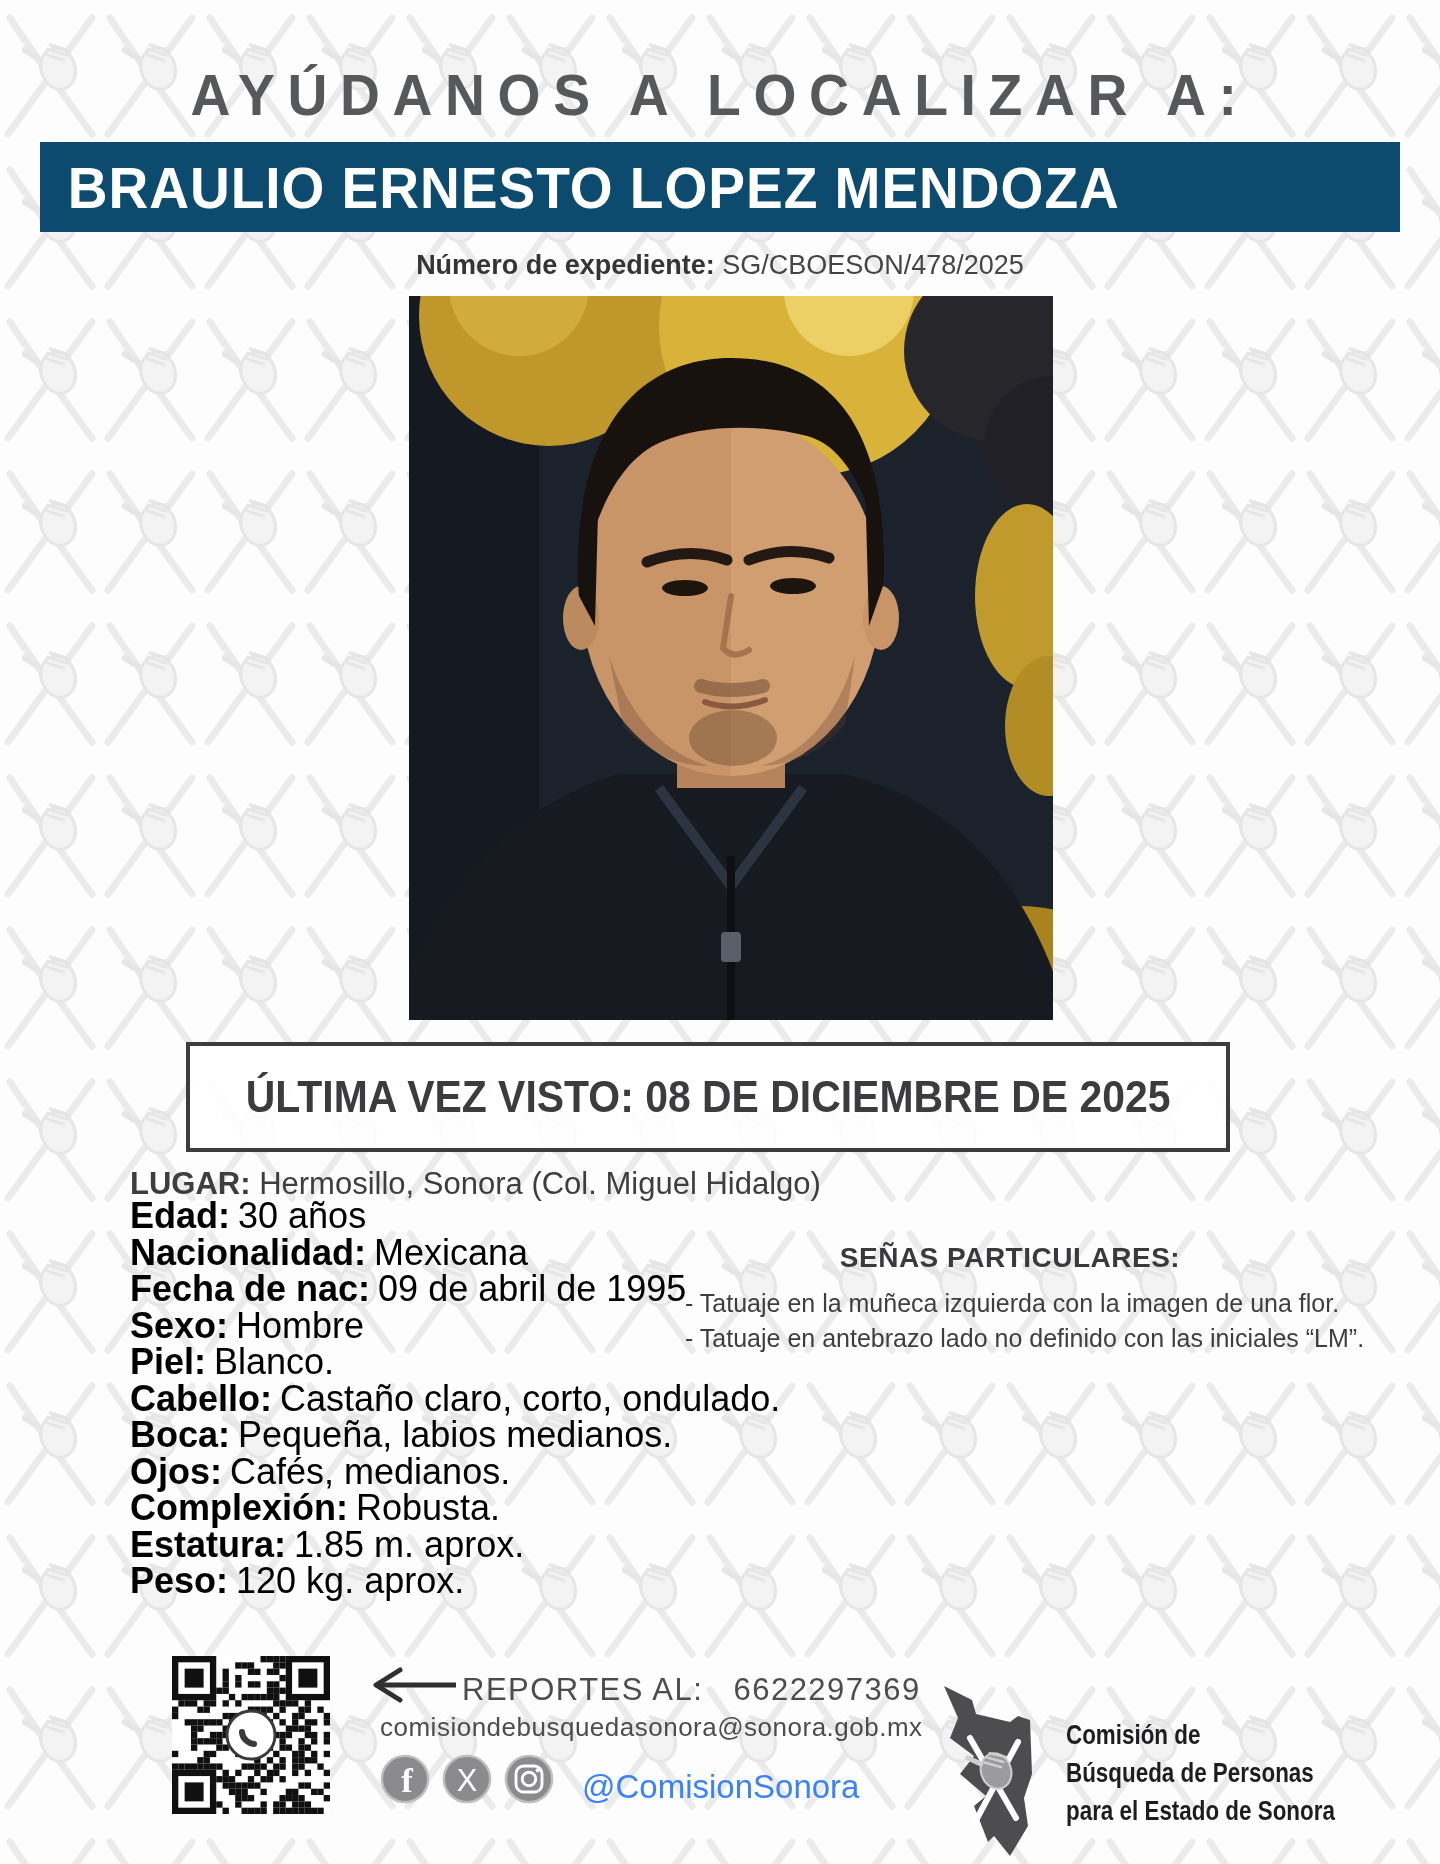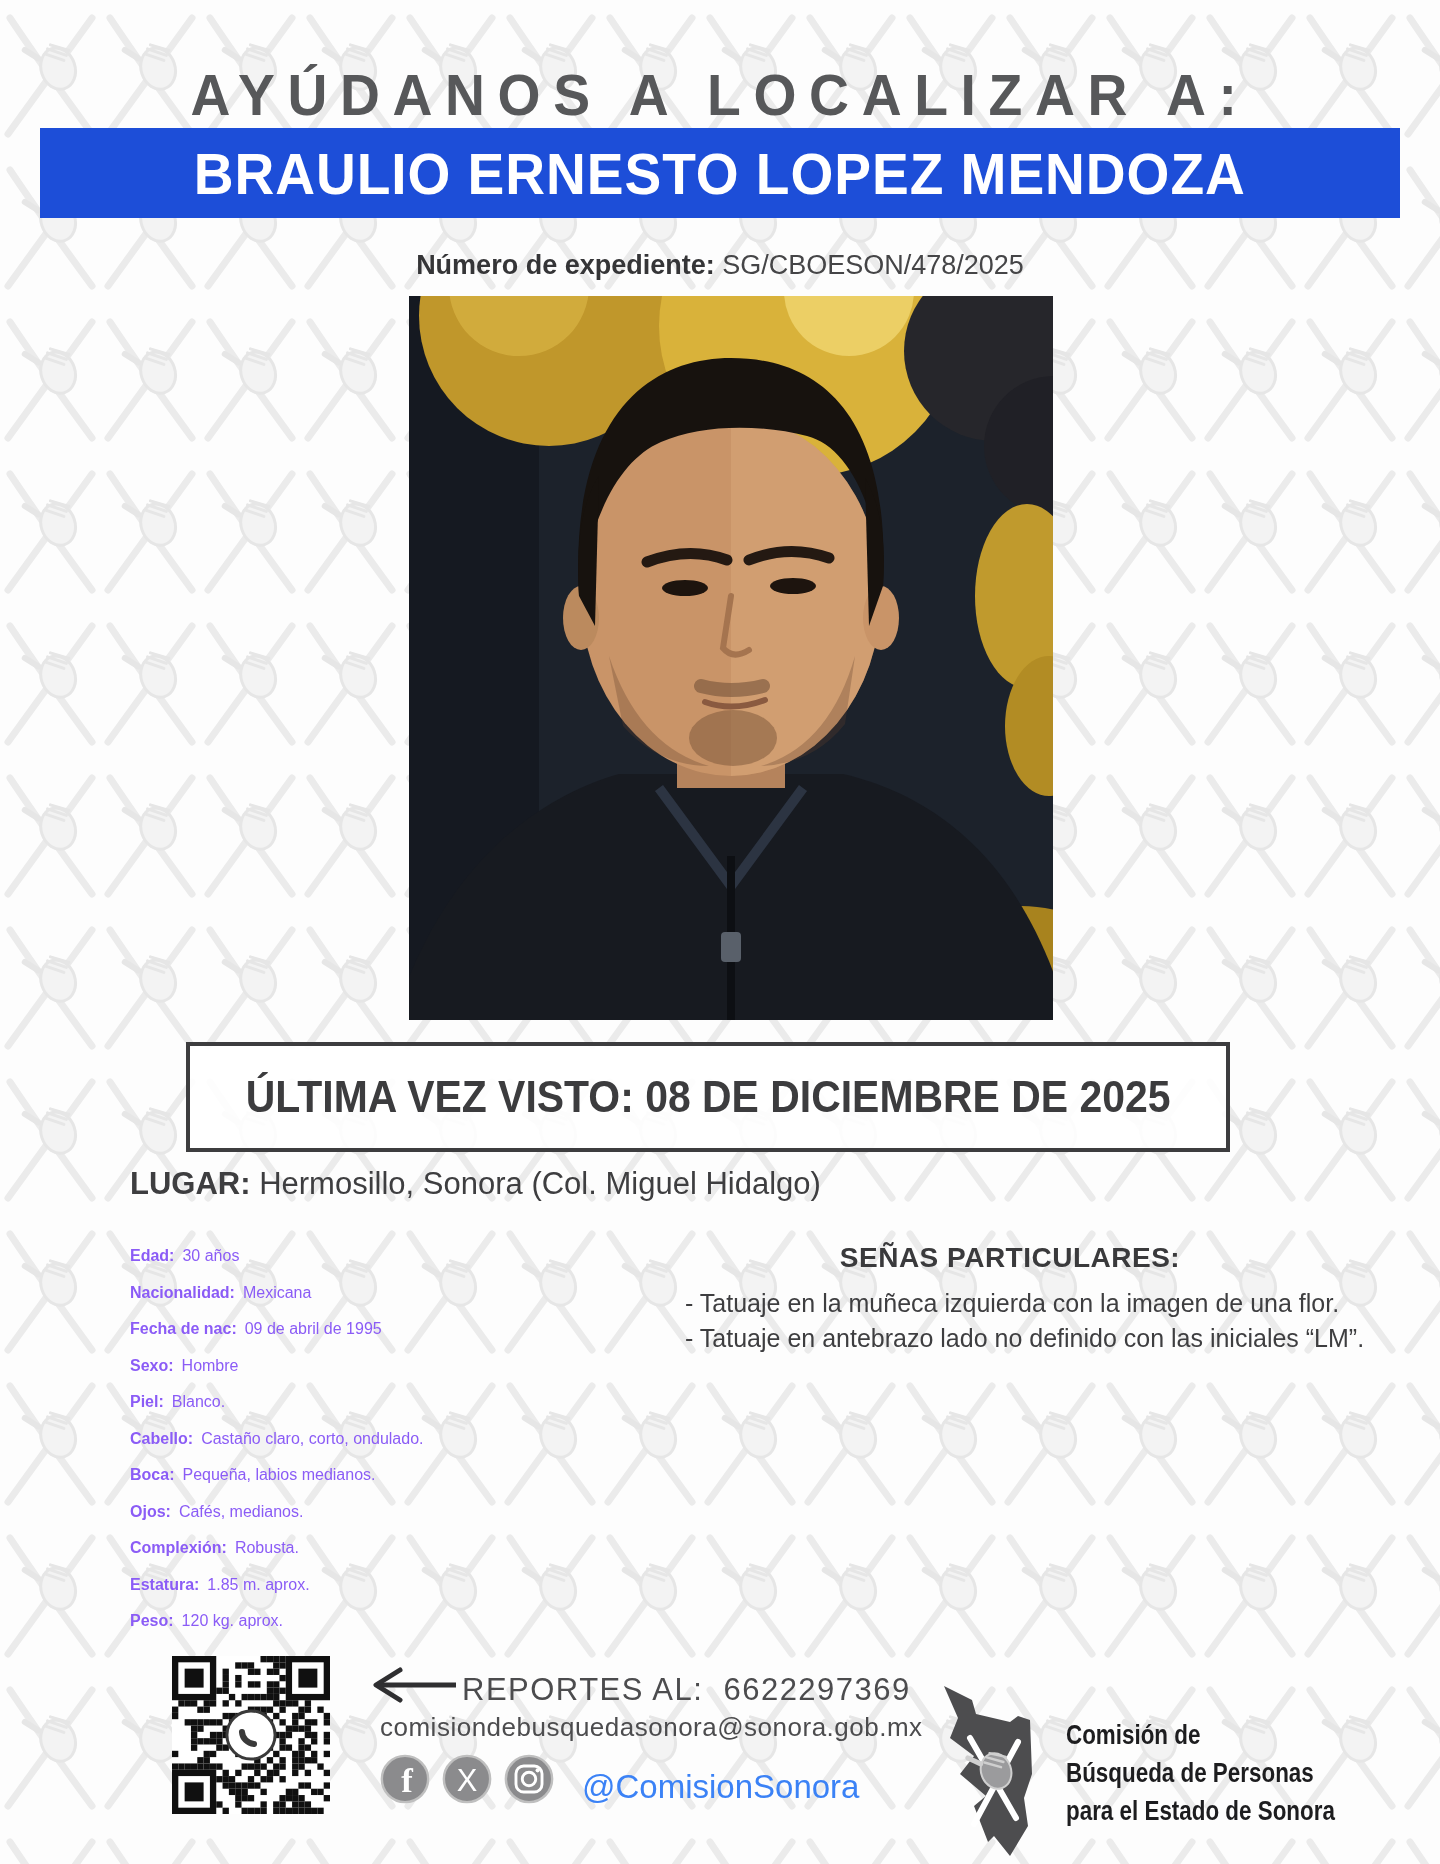--- a/index.html
+++ b/index.html
@@ -13,22 +13,22 @@
   .content{position:absolute;inset:0;z-index:1;}
 
   .headline{
     position:absolute;top:62px;left:0;width:1440px;
     text-align:center;font-size:57px;font-weight:700;
     letter-spacing:13px;color:#57585a;
     transform:scaleX(0.97);transform-origin:center;
     white-space:nowrap;
   }
   .name-banner{
-    position:absolute;top:128px;left:40px;width:1360px;height:90px;
-    background:#1d4ed8;display:flex;align-items:center;justify-content:center;
+    position:absolute;top:142px;left:40px;width:1360px;height:90px;
+    background:#0c4a6e;display:flex;align-items:center;
   }
   .name-banner span{
     color:#ffffff;font-size:58px;font-weight:700;letter-spacing:1px;
     transform:scaleX(0.95);white-space:nowrap;
   }
   .case-line{
     position:absolute;top:250px;left:0;width:1440px;text-align:center;
     font-size:27px;color:#454547;white-space:nowrap;
   }
   .case-line b{color:#353537;}
@@ -48,22 +48,22 @@
     transform:scaleX(0.93);white-space:nowrap;
   }
 
   .place-line{
     position:absolute;left:130px;top:1166px;font-size:31px;color:#3e3e40;
     white-space:nowrap;
   }
   .place-line b{}
 
   .details{
-    position:absolute;left:130px;top:1238px;width:560px;
-    font-size:16px;line-height:36.5px;color:#8b5cf6;
+    position:absolute;left:130px;top:1198px;width:560px;
+    font-size:36px;line-height:36.5px;color:#000000;
   }
   .drow{white-space:nowrap;}
   .drow b{margin-right:8px;}
 
   .senas{
     position:absolute;left:685px;top:1242px;width:650px;
   }
   .senas-title{
     text-align:center;font-size:28px;font-weight:700;color:#3a3a3c;
     letter-spacing:0.5px;margin-bottom:12px;
@@ -71,21 +71,21 @@
   .senas-item{font-size:25px;line-height:35px;color:#3e3e40;white-space:nowrap;}
 
   .qr{position:absolute;left:172px;top:1656px;width:158px;height:158px;}
 
   .arrow{position:absolute;left:364px;top:1666px;width:96px;height:38px;}
 
   .reports-line{
     position:absolute;left:462px;top:1672px;font-size:31px;color:#4c4c4e;
     letter-spacing:1.5px;white-space:nowrap;
   }
-  .reports-line .phone{margin-left:20px;}
+  .reports-line .phone{margin-left:30px;}
   .email-line{
     position:absolute;left:380px;top:1712px;font-size:26px;color:#4c4c4e;
     letter-spacing:0.5px;white-space:nowrap;
   }
   .socials{
     position:absolute;left:378px;top:1752px;display:flex;gap:8px;align-items:center;
   }
   .handle{
     position:absolute;left:582px;top:1768px;font-size:33px;color:#3b82f6;
     white-space:nowrap;

